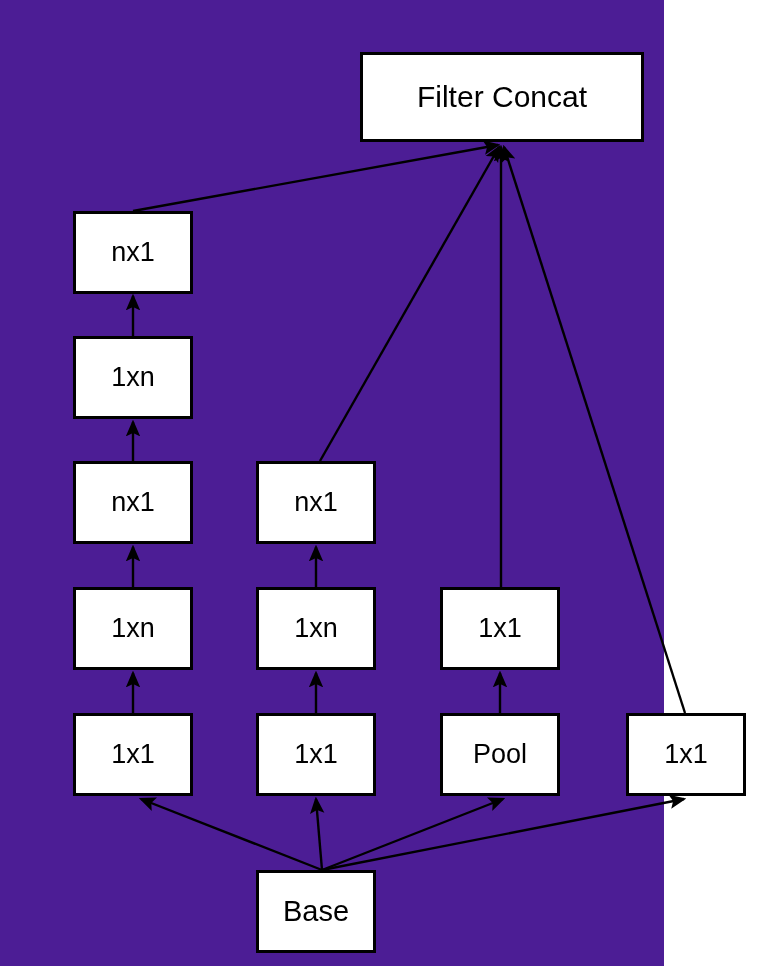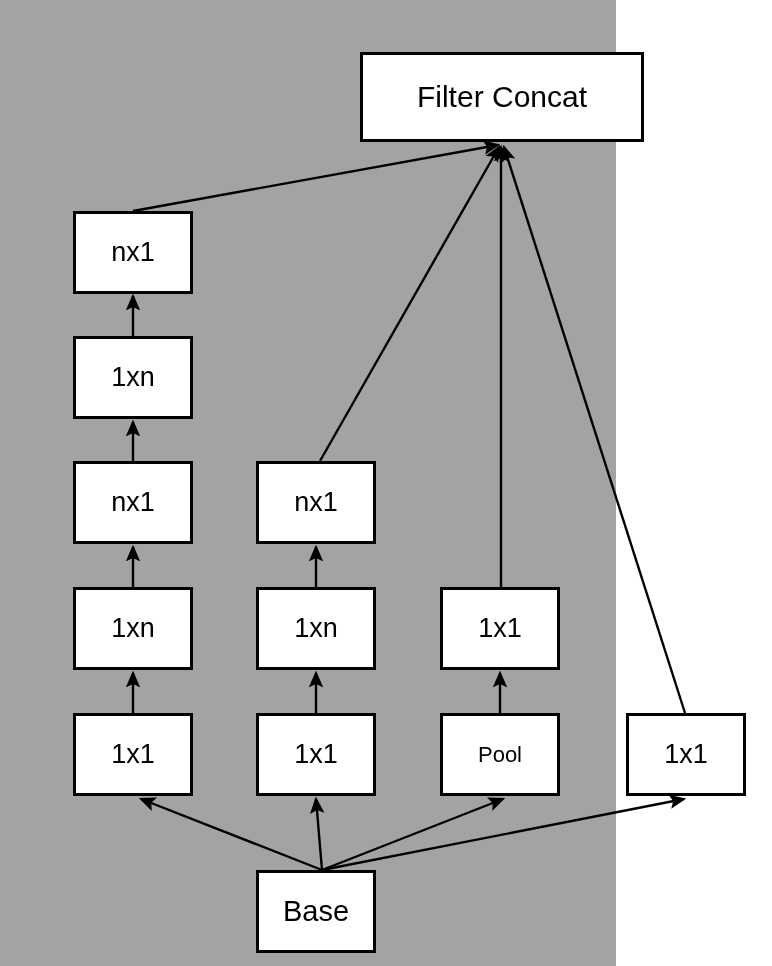--- a/index.html
+++ b/index.html
@@ -8,23 +8,23 @@
     background: #ffffff;
   }
   body {
     width: 772px;
     height: 966px;
     font-family: "Liberation Sans", sans-serif;
     overflow: hidden;
   }
   #diagram-root {
     position: relative;
-    width: 616px;
+    width: 664px;
     height: 966px;
-    background: #a3a3a3;
+    background: #4c1d95;
   }
   #edge-layer {
     position: absolute;
     left: 0;
     top: 0;
     width: 772px;
     height: 966px;
   }
   .node {
     position: absolute;
@@ -99,21 +99,21 @@
       </div>
       <div class="node" style="left: 256px; top: 587px; width: 120px; height: 83px; font-size: 27px; border-color: rgb(0, 0, 0); background: rgb(255, 255, 255); color: rgb(0, 0, 0);">
         <span class="node-label">1xn</span>
       </div>
       <div class="node" style="left: 256px; top: 713px; width: 120px; height: 83px; font-size: 27px; border-color: rgb(0, 0, 0); background: rgb(255, 255, 255); color: rgb(0, 0, 0);">
         <span class="node-label">1x1</span>
       </div>
       <div class="node" style="left: 440px; top: 587px; width: 120px; height: 83px; font-size: 27px; border-color: rgb(0, 0, 0); background: rgb(255, 255, 255); color: rgb(0, 0, 0);">
         <span class="node-label">1x1</span>
       </div>
-      <div class="node" style="left: 440px; top: 713px; width: 120px; height: 83px; font-size: 22px; border-color: rgb(0, 0, 0); background: rgb(255, 255, 255); color: rgb(0, 0, 0);">
+      <div class="node" style="left: 440px; top: 713px; width: 120px; height: 83px; font-size: 27px; border-color: rgb(0, 0, 0); background: rgb(255, 255, 255); color: rgb(0, 0, 0);">
         <span class="node-label">Pool</span>
       </div>
       <div class="node" style="left: 626px; top: 713px; width: 120px; height: 83px; font-size: 27px; border-color: rgb(0, 0, 0); background: rgb(255, 255, 255); color: rgb(0, 0, 0);">
         <span class="node-label">1x1</span>
       </div>
       <div class="node" style="left: 256px; top: 870px; width: 120px; height: 83px; font-size: 29px; border-color: rgb(0, 0, 0); background: rgb(255, 255, 255); color: rgb(0, 0, 0);">
         <span class="node-label">Base</span>
       </div>
     </div>
 

